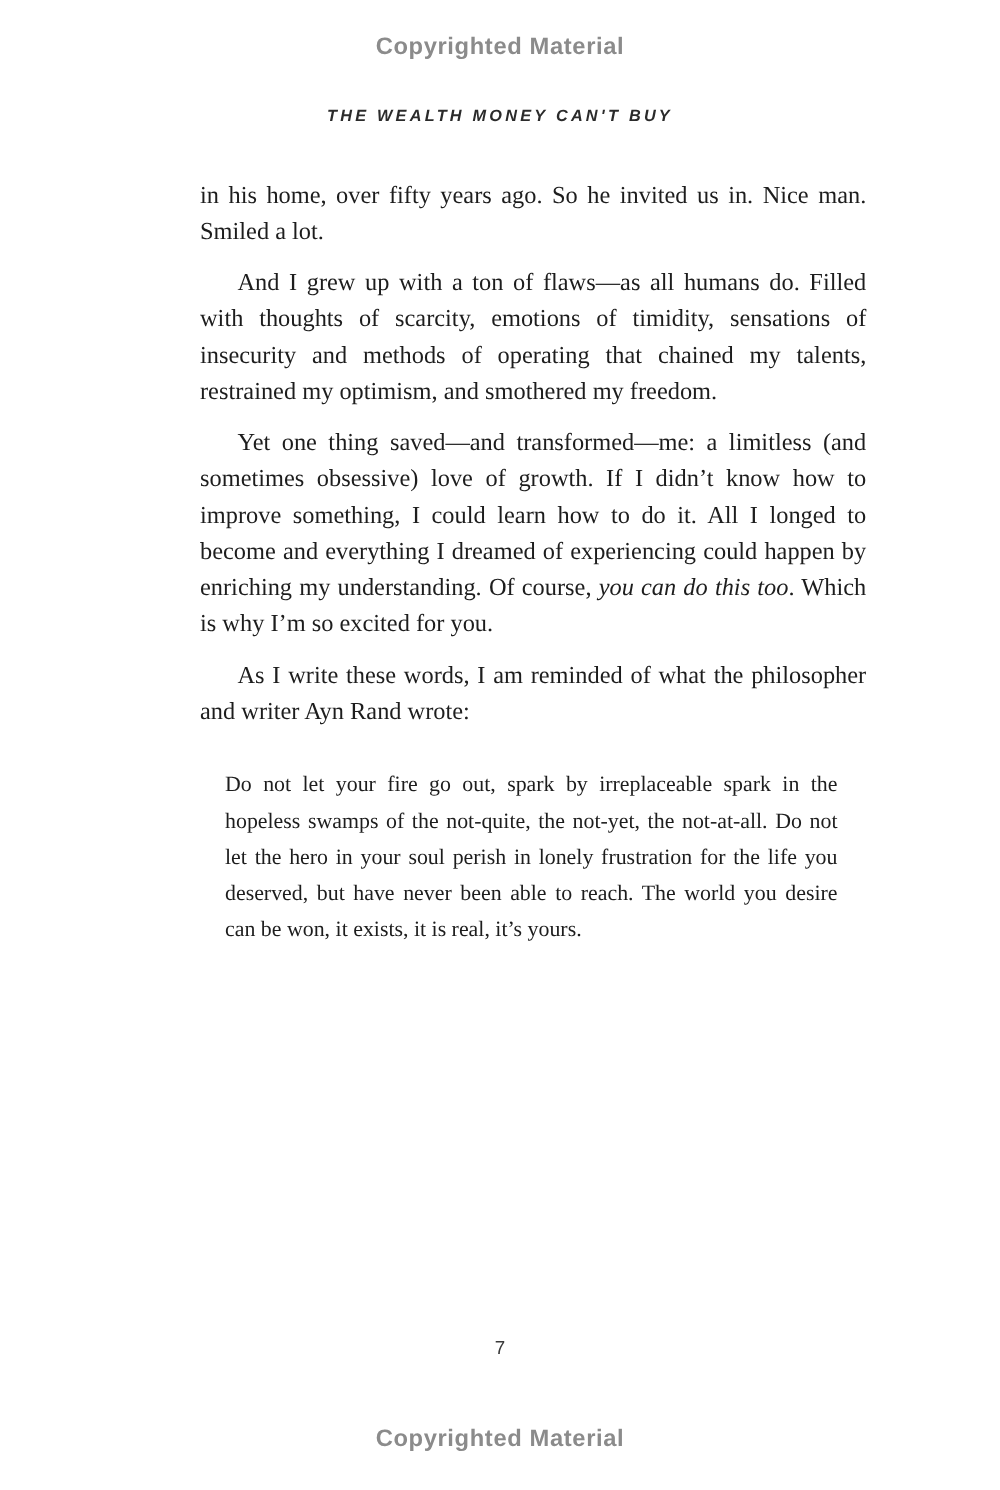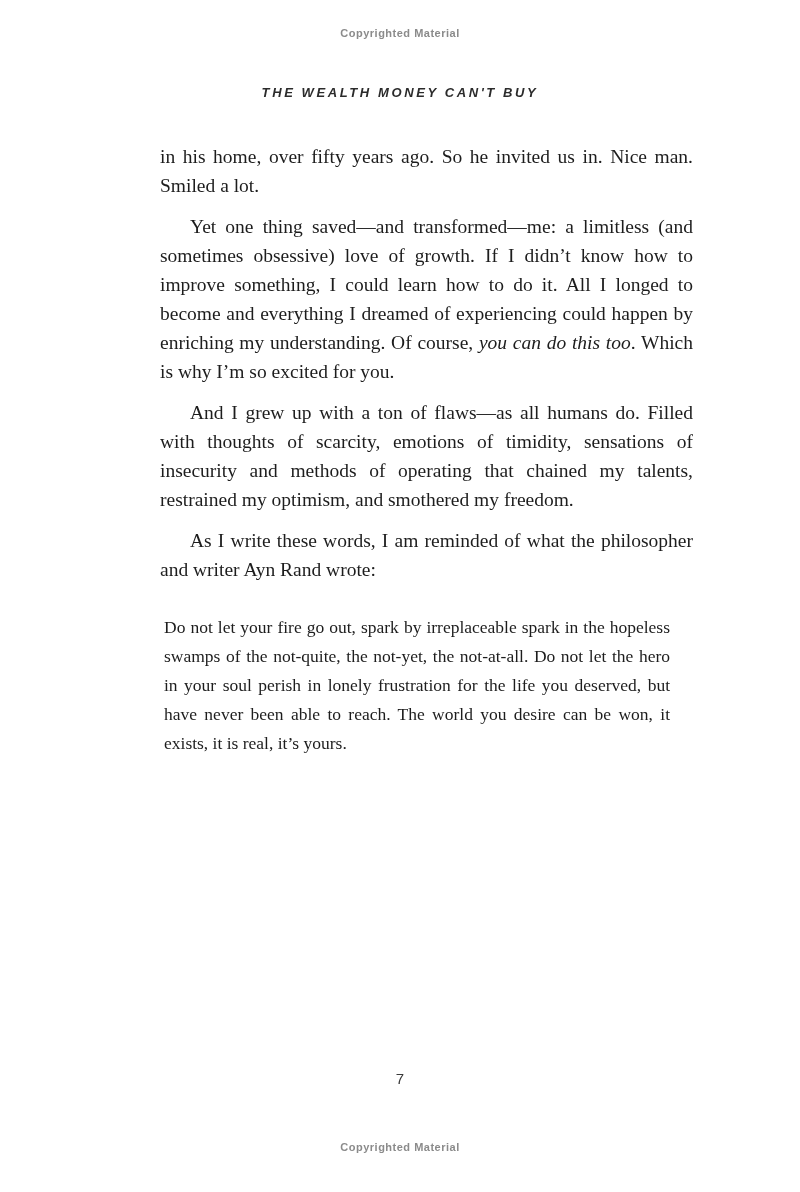--- a/index.html
+++ b/index.html
@@ -14,21 +14,21 @@
       background: #ffffff;
       overflow: hidden;
     }
     .copyright {
       position: absolute;
       left: 0;
       width: 100%;
       text-align: center;
       font-family: "Liberation Sans", sans-serif;
       font-weight: 700;
-      font-size: 11px;
+      font-size: 19px;
       letter-spacing: 0.5px;
       color: #8b8b8b;
     }
     .copyright.top { top: 27px; }
     .copyright.bottom { top: 1141px; }
     .running-head {
       position: absolute;
       left: 0;
       top: 85px;
       width: 100%;
@@ -52,21 +52,21 @@
       text-align: justify;
     }
     main.body-text p {
       margin: 12px;
       text-indent: 30px;
     }
     main.body-text p.noindent {
       text-indent: 0;
     }
     main.body-text blockquote {
-      margin: 29px 35px 29px 16px;
+      margin: 29px 35px 29px 32px;
       font-size: 17.5px;
       line-height: 29px;
     }
     .page-number {
       position: absolute;
       left: 0;
       top: 1070px;
       width: 100%;
       text-align: center;
       font-family: "Liberation Sans", sans-serif;
@@ -82,23 +82,23 @@
 
   <div class="copyright top">Copyrighted Material</div>
 
   <div class="running-head">THE WEALTH MONEY CAN'T BUY</div>
 
   <main class="body-text">
 
     <p class="noindent">in his home, over fifty years ago. So he invited us in. Nice man. Smiled a lot.</p>
 
 
+    <p>And I grew up with a ton of flaws—as all humans do. Filled with thoughts of scarcity, emotions of timidity, sensations of insecurity and methods of operating that chained my talents, restrained my optimism, and smothered my freedom.</p>
+
     <p><span>Yet one thing saved—and transformed—me: a limitless (and sometimes obsessive) love of growth. If I didn’t know how to improve something, I could learn how to do it. All I longed to become and everything I dreamed of experiencing could happen by enriching my understanding. Of course, </span><em>you can do this too</em><span>. Which is why I’m so excited for you.</span></p>
-
-    <p>And I grew up with a ton of flaws—as all humans do. Filled with thoughts of scarcity, emotions of timidity, sensations of insecurity and methods of operating that chained my talents, restrained my optimism, and smothered my freedom.</p>
 
     <p>As I write these words, I am reminded of what the philosopher and writer Ayn Rand wrote:</p>
 
     <blockquote>Do not let your fire go out, spark by irreplaceable spark in the hopeless swamps of the not-quite, the not-yet, the not-at-all. Do not let the hero in your soul perish in lonely frustration for the life you deserved, but have never been able to reach. The world you desire can be won, it exists, it is real, it’s yours.</blockquote>
 
 
   </main>
 
   <div class="page-number">7</div>
 

